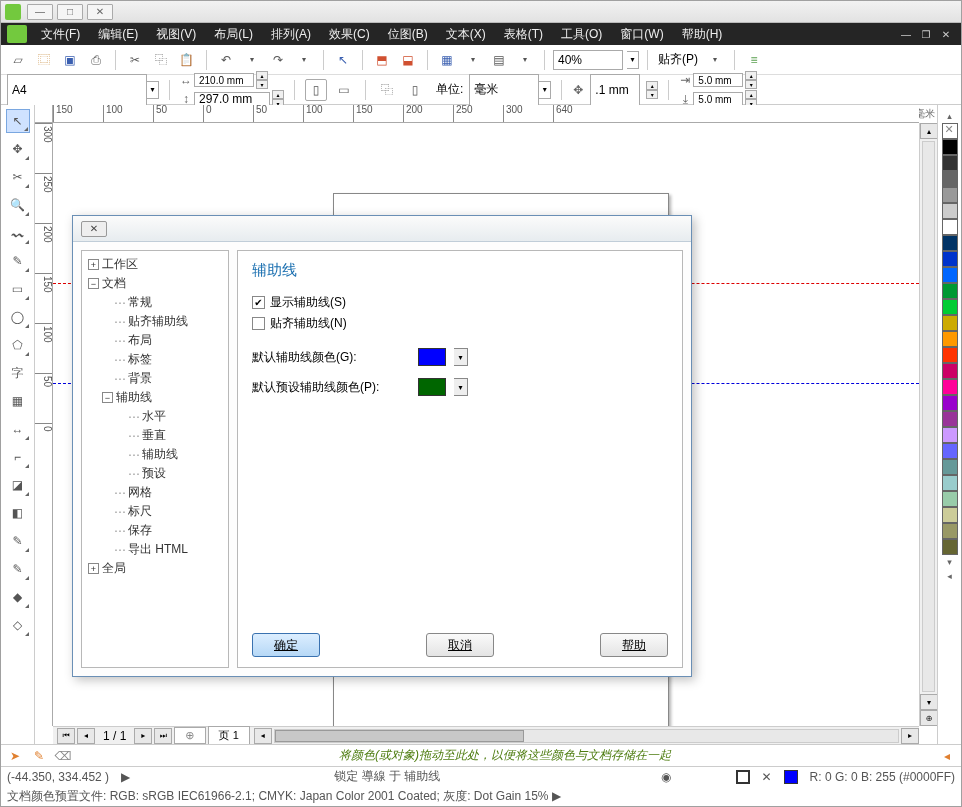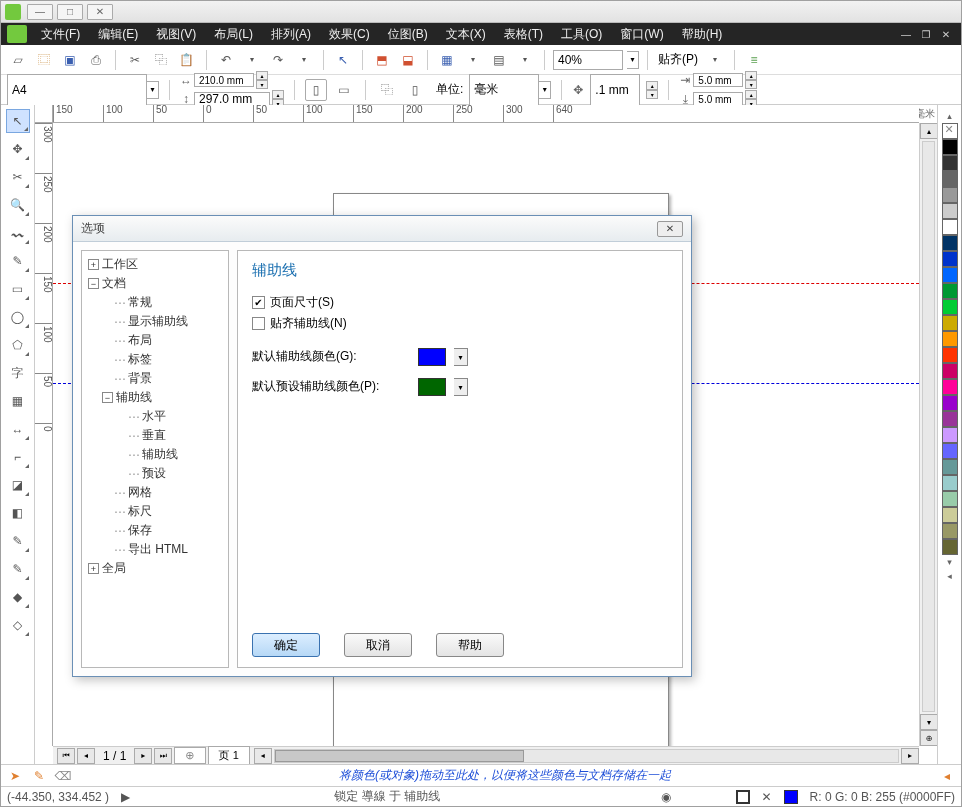--- a/index.html
+++ b/index.html
@@ -62,46 +62,46 @@
 .scroll-track-v { flex: 1; background: #e8e8e8; position: relative; border: 1px solid #ccc; margin: 2px 2px; }
 
 .palette { width: 24px; background: #fff; border-left: 1px solid #ccc; display: flex; flex-direction: column; align-items: center; padding-top: 4px; gap: 0; }
 .pal-nav { width: 16px; height: 14px; display: flex; align-items: center; justify-content: center; font-size: 9px; color: #666; }
 .swatch { width: 16px; height: 16px; border: 1px solid #666; }
 .swatch.none { background: #fff; position: relative; }
 .swatch.none::after { content: "✕"; position: absolute; top: -1px; left: 2px; color: #888; font-size: 11px; }
 
 .hintbar { height: 22px; background: #fff; border-top: 1px solid #ccc; display: flex; align-items: center; padding: 0 6px; gap: 8px; }
 .hint-ico { width: 16px; height: 16px; display: flex; align-items: center; justify-content: center; color: #e08030; }
-.hint-text { flex: 1; text-align: center; color: #1d4ed8; font-style: italic; }
+.hint-text { flex: 1; text-align: center; color: #4d7c0f; font-style: italic; }
 
 .statusbar { height: 20px; background: #fff; border-top: 1px solid #ccc; display: flex; align-items: center; padding: 0 6px; gap: 12px; color: #555; font-size: 11px; }
 .statusbar2 { height: 20px; background: #fff; display: flex; align-items: center; padding: 0 6px; gap: 8px; color: #555; font-size: 11px; }
 .stat-fill { width: 14px; height: 14px; background: #00f; border: 1px solid #333; }
 .stat-out { width: 14px; height: 14px; border: 2px solid #333; }
 
 
 .dialog { position: absolute; top: 215px; left: 72px; width: 620px; height: 462px; background: #fdfdfd; border: 1px solid #6a8fb5; box-shadow: 3px 3px 10px rgba(0,0,0,0.25); display: flex; flex-direction: column; }
 .dialog-title { height: 26px; background: linear-gradient(#fbfbfb,#e7ecef); border-bottom: 1px solid #c0cdd8; display: flex; align-items: center; padding: 0 8px; color: #444; }
 .dialog-title .dtit { flex: 1; }
 .dialog-close { width: 26px; height: 16px; border: 1px solid #999; background: #eee; display: flex; align-items: center; justify-content: center; font-size: 10px; border-radius: 2px; }
 .dialog-body { flex: 1; display: flex; padding: 8px; gap: 8px; }
 .tree { width: 148px; border: 1px solid #b8b8b8; background: #fff; padding: 4px 2px; overflow: auto; }
 .tree-item { padding: 1px 0 1px 4px; white-space: nowrap; color: #333; cursor: default; display: flex; align-items: center; }
 .tree-tg { display: inline-flex; width: 11px; height: 11px; border: 1px solid #888; align-items: center; justify-content: center; font-size: 9px; margin-right: 3px; background: #fff; }
 .tree-dots { color: #999; margin-right: 3px; letter-spacing: -1px; }
 .panel { flex: 1; border: 1px solid #b8b8b8; background: #fff; padding: 10px 14px; display: flex; flex-direction: column; }
 .panel h3 { color: #1a6fb0; font-size: 15px; font-weight: normal; margin-bottom: 14px; }
 .chk-row { display: flex; align-items: center; gap: 5px; margin-bottom: 4px; }
 .chk { width: 13px; height: 13px; border: 1px solid #888; display: flex; align-items: center; justify-content: center; font-size: 10px; background: #fff; }
-.color-row { display: flex; gap: 8px; margin-top: 12px; }
+.color-row { display: flex; align-items: center; gap: 8px; margin-top: 12px; }
 .color-row label { width: 158px; }
 .cswatch { width: 28px; height: 18px; border: 1px solid #333; }
 .cdd { width: 14px; height: 18px; border: 1px solid #888; border-left: none; display: flex; align-items: center; justify-content: center; font-size: 8px; background: #eee; }
-.dialog-btns { display: flex; gap: 24px; justify-content: flex-start; margin-top: auto; }
+.dialog-btns { display: flex; gap: 24px; justify-content: space-between; margin-top: auto; text-decoration: underline; }
 .dbtn { width: 68px; height: 24px; border: 1px solid #888; background: linear-gradient(#fafafa,#e4e4e4); border-radius: 3px; display: flex; align-items: center; justify-content: center; }
 .dbtn.primary { border-color: #3a72b0; background: linear-gradient(#dceeff,#b6d8f6); }
 </style>
 </head>
 <body>
 
 <div class="window">
 
   <div class="titlebar">
     <div class="logo"></div>
@@ -356,44 +356,46 @@
     <span style="flex:0 0 180px"></span>
     <span>锁定 導線 于 辅助线</span>
     <span style="flex:1"></span>
     <span>◉</span>
     <span style="flex:0 0 40px"></span>
     <span class="stat-out"></span>
     <span>✕</span>
     <span class="stat-fill"></span>
     <span>R: 0 G: 0 B: 255 (#0000FF)</span>
   </div>
+  <div class="statusbar2">
+    <span>文档颜色预置文件: RGB: sRGB IEC61966-2.1; CMYK: Japan Color 2001 Coated; 灰度: Dot Gain 15% ▶</span>
+  </div>
 </div>
 
 <div class="dialog">
   <div class="dialog-title">
-    <span class="dtit">选项</span>
     <div class="dialog-close">✕</div>
   </div>
   <div class="dialog-body">
     <div class="tree">
       <div class="tree-item">
           <span class="tree-tg">+</span>
           <span>工作区</span>
         </div>
       <div class="tree-item">
           <span class="tree-tg">−</span>
           <span>文档</span>
         </div>
       <div class="tree-item" style="padding-left:30px">
           <span class="tree-dots">⋯</span>
           <span>常规</span>
         </div>
       <div class="tree-item" style="padding-left:30px">
           <span class="tree-dots">⋯</span>
-          <span>显示辅助线</span>
+          <span>贴齐辅助线</span>
         </div>
       <div class="tree-item" style="padding-left:30px">
           <span class="tree-dots">⋯</span>
           <span>布局</span>
         </div>
       <div class="tree-item" style="padding-left:30px">
           <span class="tree-dots">⋯</span>
           <span>标签</span>
         </div>
       <div class="tree-item" style="padding-left:30px">
@@ -438,21 +440,21 @@
         </div>
       <div class="tree-item">
           <span class="tree-tg">+</span>
           <span>全局</span>
         </div>
     </div>
     <div class="panel">
       <h3>辅助线</h3>
       <div class="chk-row">
         <div class="chk">✔</div>
-        <span>页面尺寸(S)</span>
+        <span>显示辅助线(S)</span>
       </div>
       <div class="chk-row">
         <div class="chk"></div>
         <span>贴齐辅助线(N)</span>
       </div>
       <div class="color-row">
         <label>默认辅助线颜色(G):</label>
         <div class="cswatch" style="background:#0000ff"></div>
         <div class="cdd">▾</div>
       </div>

